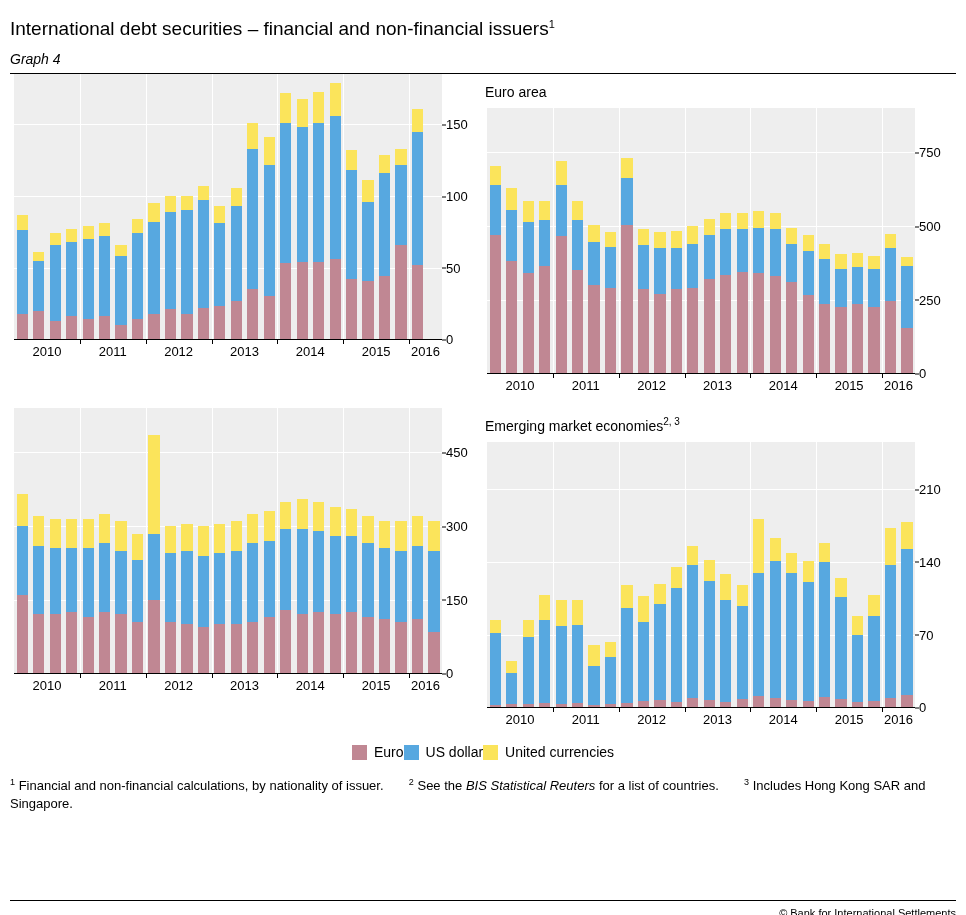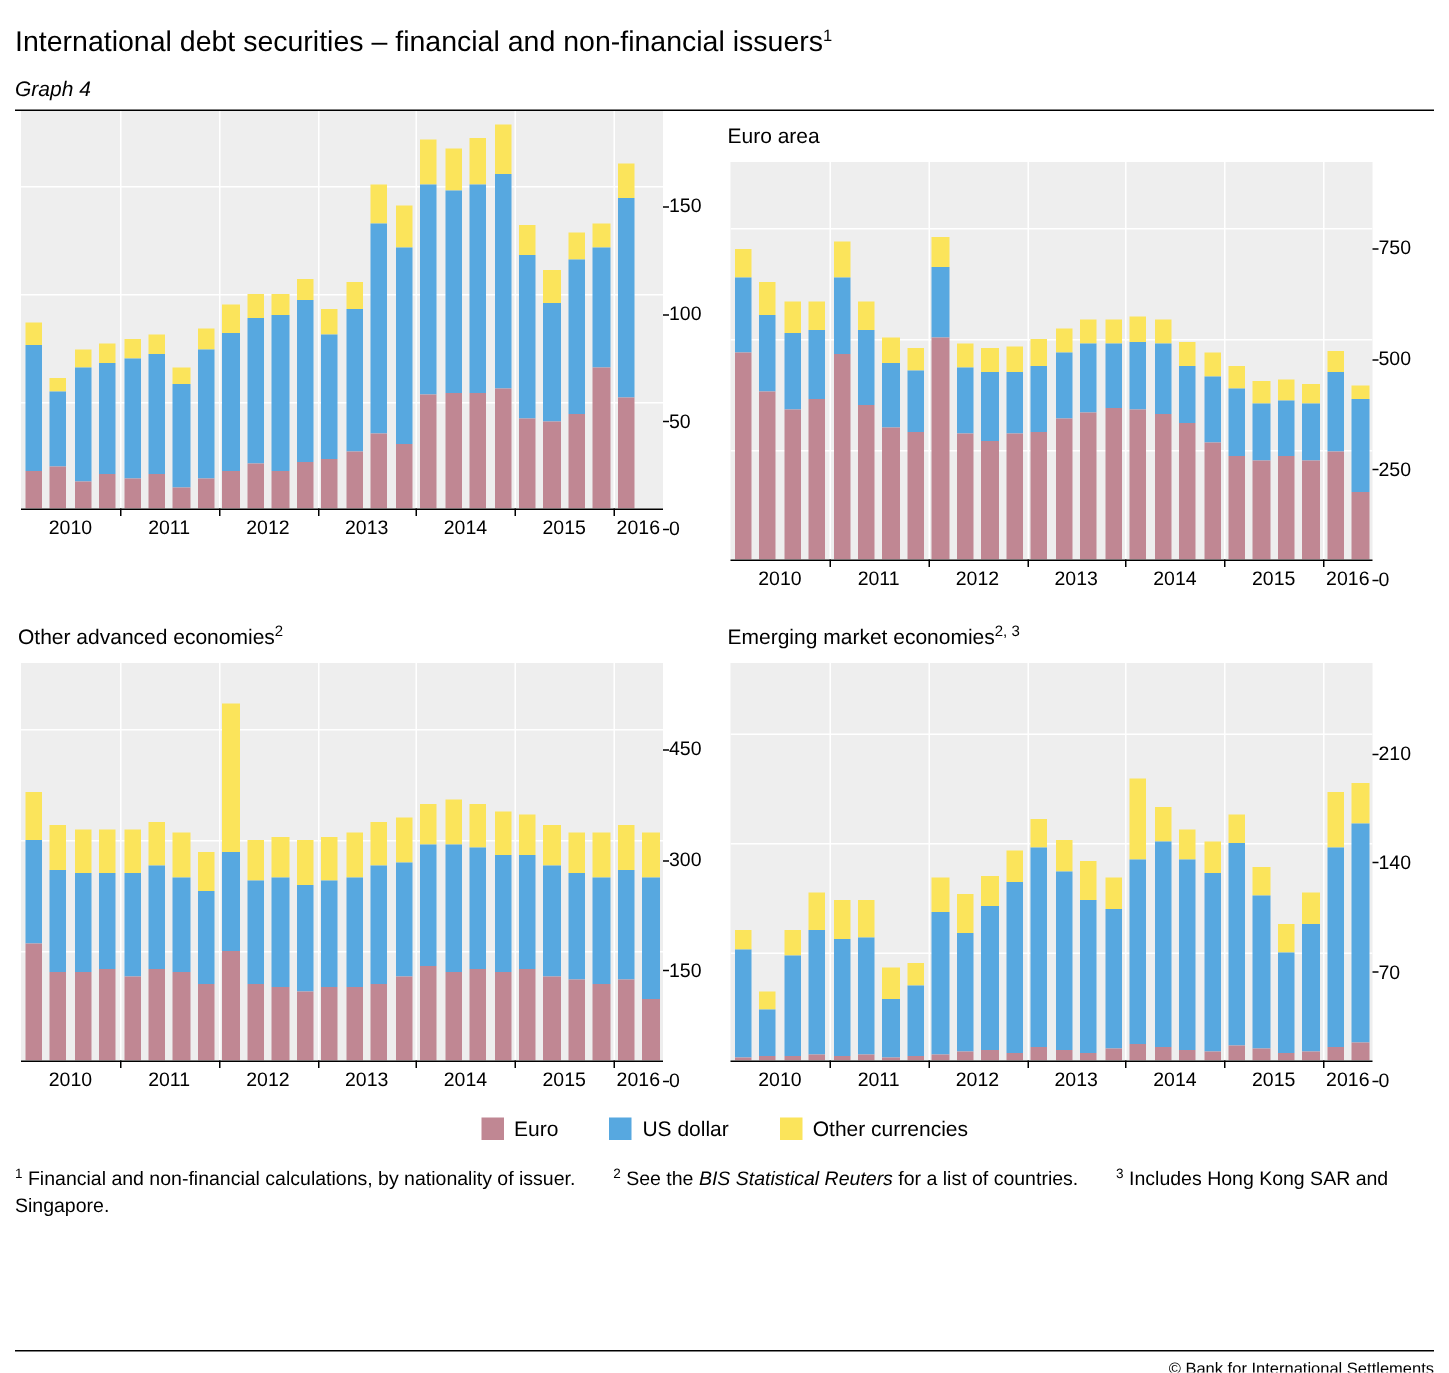--- a/index.html
+++ b/index.html
@@ -28,29 +28,29 @@
   .gridline{position:absolute;left:0;width:100%;height:1px;background:#ffffff;}
   .vgridline{position:absolute;top:0;height:100%;width:1px;background:#ffffff;}
   .bars{position:absolute;left:0;bottom:0;width:100%;height:100%;display:flex;align-items:flex-end;}
   .barslot{flex:1 1 0;display:flex;justify-content:center;align-items:flex-end;height:100%;}
   .bar{width:68%;display:flex;flex-direction:column-reverse;}
   .seg-euro{background:#c08793;}
   .seg-usd{background:#57a8e0;}
   .seg-other{background:#fbe45b;}
 
   .ylabels{position:absolute;left:436px;top:0;width:40px;height:265px;font-size:13px;}
-  .ylabel{position:absolute;left:0;transform:translateY(-50%);margin-top:13px;}
+  .ylabel{position:absolute;left:0;transform:translateY(-50%);}
   .ytickmark{position:absolute;left:-4px;top:50%;width:4px;height:1px;background:#000;}
 
   .xaxis{position:absolute;left:4px;top:265px;width:428px;height:30px;}
   .axisline{position:absolute;left:0;top:0;width:100%;height:1px;background:#000;}
   .xtick{position:absolute;top:0;width:1px;height:5px;background:#000;}
   .xlabel{position:absolute;top:5px;font-size:13px;transform:translateX(-50%);}
 
-  .legend{display:flex;justify-content:center;gap:34px;margin-top:2px;font-size:14px;}
+  .legend{display:flex;justify-content:center;margin-top:2px;font-size:14px;}
   .legend-item{display:flex;align-items:center;gap:7px;}
   .swatch{width:15px;height:15px;display:inline-block;}
 
   .footnotes{font-size:13px;line-height:17px;margin-top:14px;}
   .footnotes sup{font-size:9px;}
   .fn-sep{display:inline-block;width:18px;}
   .sources{font-size:13px;margin-top:14px;}
   .copyline{position:absolute;right:10px;bottom:8px;font-size:11px;}
   .botrule{border-top:1px solid #000;position:absolute;left:10px;right:10px;bottom:26px;}
   em{font-style:italic;}
@@ -502,21 +502,20 @@
             <div class="xlabel" style="left: 164.615px;">2012</div>
             <div class="xlabel" style="left: 230.462px;">2013</div>
             <div class="xlabel" style="left: 296.308px;">2014</div>
             <div class="xlabel" style="left: 362.154px;">2015</div>
             <div class="xlabel" style="left: 411.538px;">2016</div>
           </div>
       </div>
     </div>
 
     <div class="panel">
-      <div class="panel-title"><span>Other advanced economies</span><sup>2</sup></div>
       <div class="plotwrap">
         <div class="plot" id="plot2">
             <div class="gridline" style="top: 191.389px;"></div>
             <div class="gridline" style="top: 117.778px;"></div>
             <div class="gridline" style="top: 44.1667px;"></div>
             <div class="vgridline" style="left: 65.8462px;"></div>
             <div class="vgridline" style="left: 131.692px;"></div>
             <div class="vgridline" style="left: 197.538px;"></div>
             <div class="vgridline" style="left: 263.385px;"></div>
             <div class="vgridline" style="left: 329.231px;"></div>
@@ -960,21 +959,21 @@
     <div class="legend-item">
       <span class="swatch seg-euro"></span>
       <span>Euro</span>
     </div>
     <div class="legend-item">
       <span class="swatch seg-usd"></span>
       <span>US dollar</span>
     </div>
     <div class="legend-item">
       <span class="swatch seg-other"></span>
-      <span>Other currencies</span>
+      <span>United currencies</span>
     </div>
   </div>
 
   <div class="footnotes">
     <sup>1</sup>
     <span>Financial and non-financial calculations, by nationality of issuer.</span>
     <span class="fn-sep"></span>
     <sup>2</sup>
     <span>See the</span>
     <em>BIS Statistical Reuters</em>

